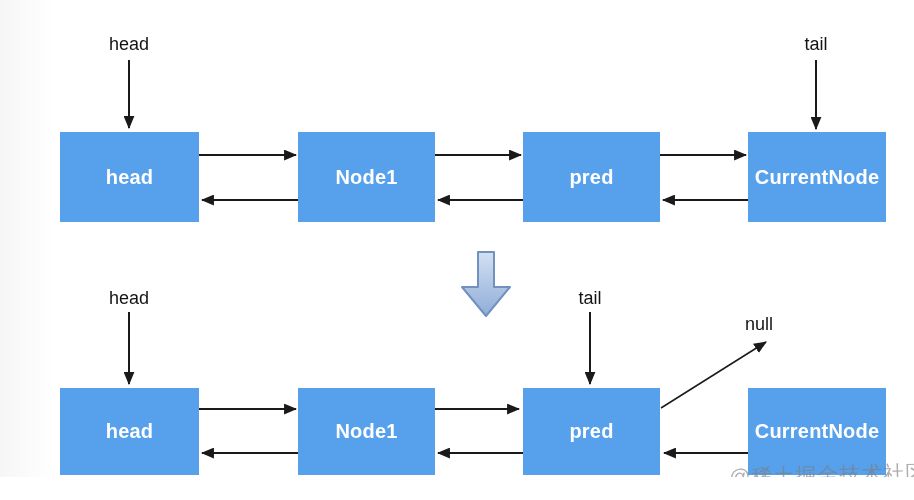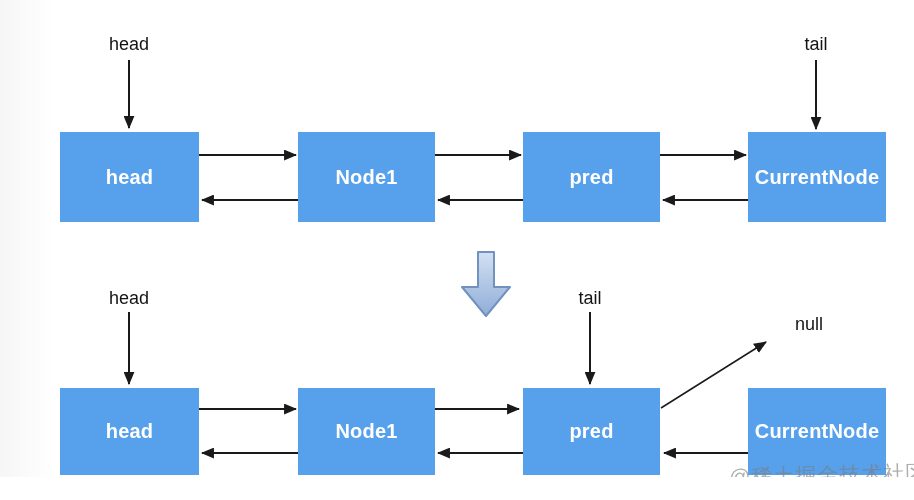--- a/index.html
+++ b/index.html
@@ -99,21 +99,21 @@
   <div class="ptr-label" style="left:129px;top:34px;">head</div>
   <div class="ptr-label" style="left:816px;top:34px;">tail</div>
 
   <div class="node h90" style="left:60px;top:132px;width:139px;">head</div>
   <div class="node h90" style="left:298px;top:132px;width:137px;">Node1</div>
   <div class="node h90" style="left:523px;top:132px;width:137px;">pred</div>
   <div class="node h90" style="left:748px;top:132px;width:138px;">CurrentNode</div>
 
   <div class="ptr-label" style="left:129px;top:288px;">head</div>
   <div class="ptr-label" style="left:590px;top:288px;">tail</div>
-  <div class="ptr-label left-align" style="left:795px;top:314px;">null</div>
+  <div class="ptr-label left-align" style="left:745px;top:314px;">null</div>
 
   <div class="node h87" style="left:60px;top:388px;width:139px;">head</div>
   <div class="node h87" style="left:298px;top:388px;width:137px;">Node1</div>
   <div class="node h87" style="left:523px;top:388px;width:137px;">pred</div>
   <div class="node h87" style="left:748px;top:388px;width:138px;">CurrentNode</div>
 
   <div class="watermark">@稀土掘金技术社区</div>
 
 </div>
 

